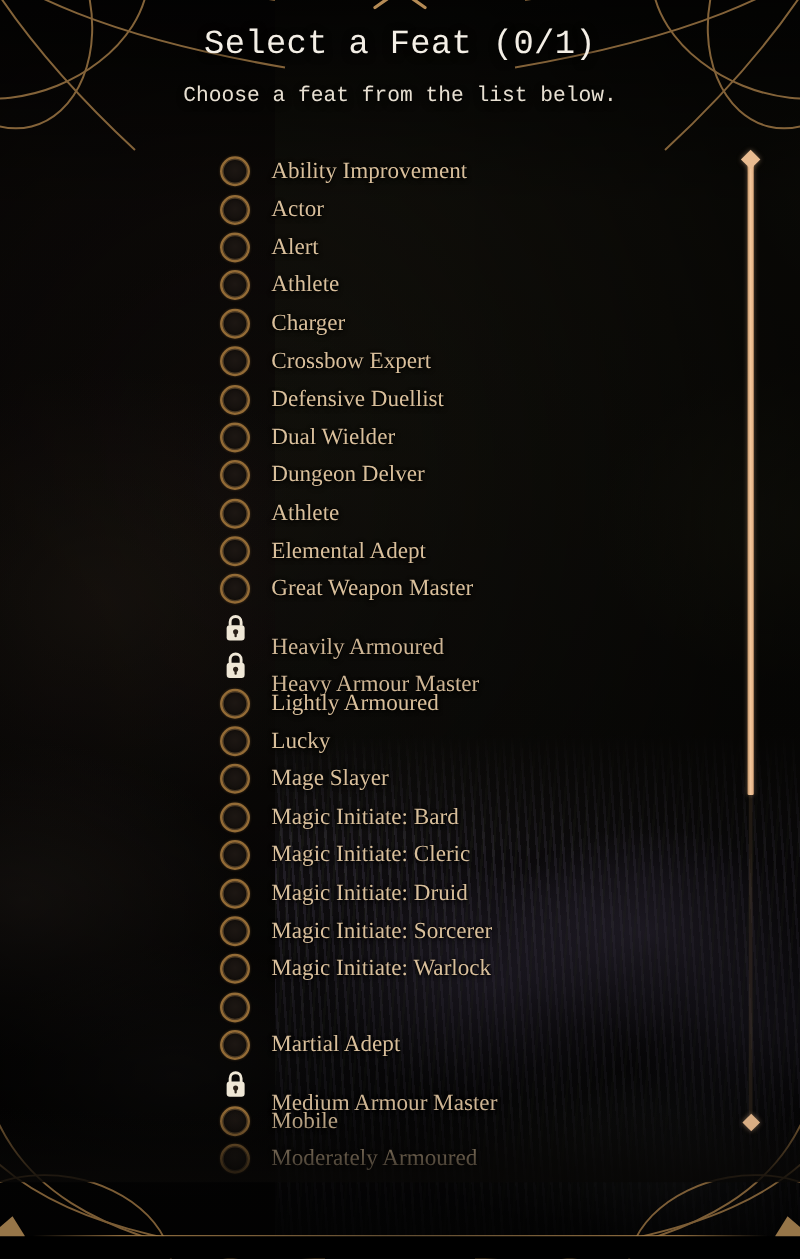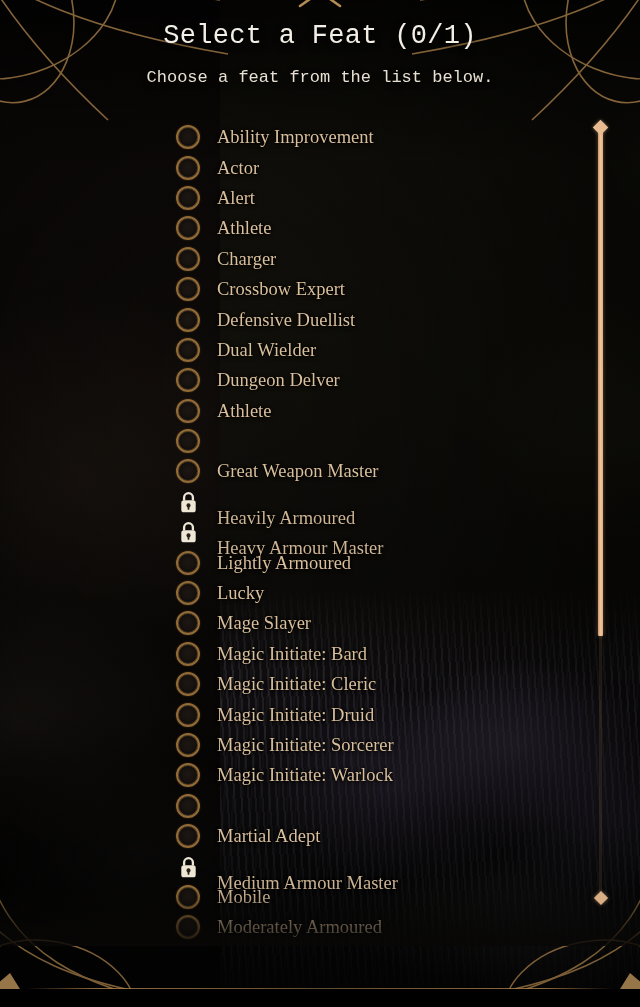--- a/index.html
+++ b/index.html
@@ -348,20 +348,21 @@
       <div class="feat-row">
         <div class="feat-marker">
           <div class="radio"></div>
         </div>
         <div class="feat-label">Athlete</div>
       </div>
       <div class="feat-row">
         <div class="feat-marker">
           <div class="radio"></div>
         </div>
+        <div class="feat-label">Elemental Adept</div>
       </div>
       <div class="feat-row">
         <div class="feat-marker">
           <div class="radio"></div>
         </div>
         <div class="feat-label">Great Weapon Master</div>
       </div>
       <div class="feat-row locked">
         <div class="feat-marker">
           <svg class="lock" viewBox="0 0 17 22">

